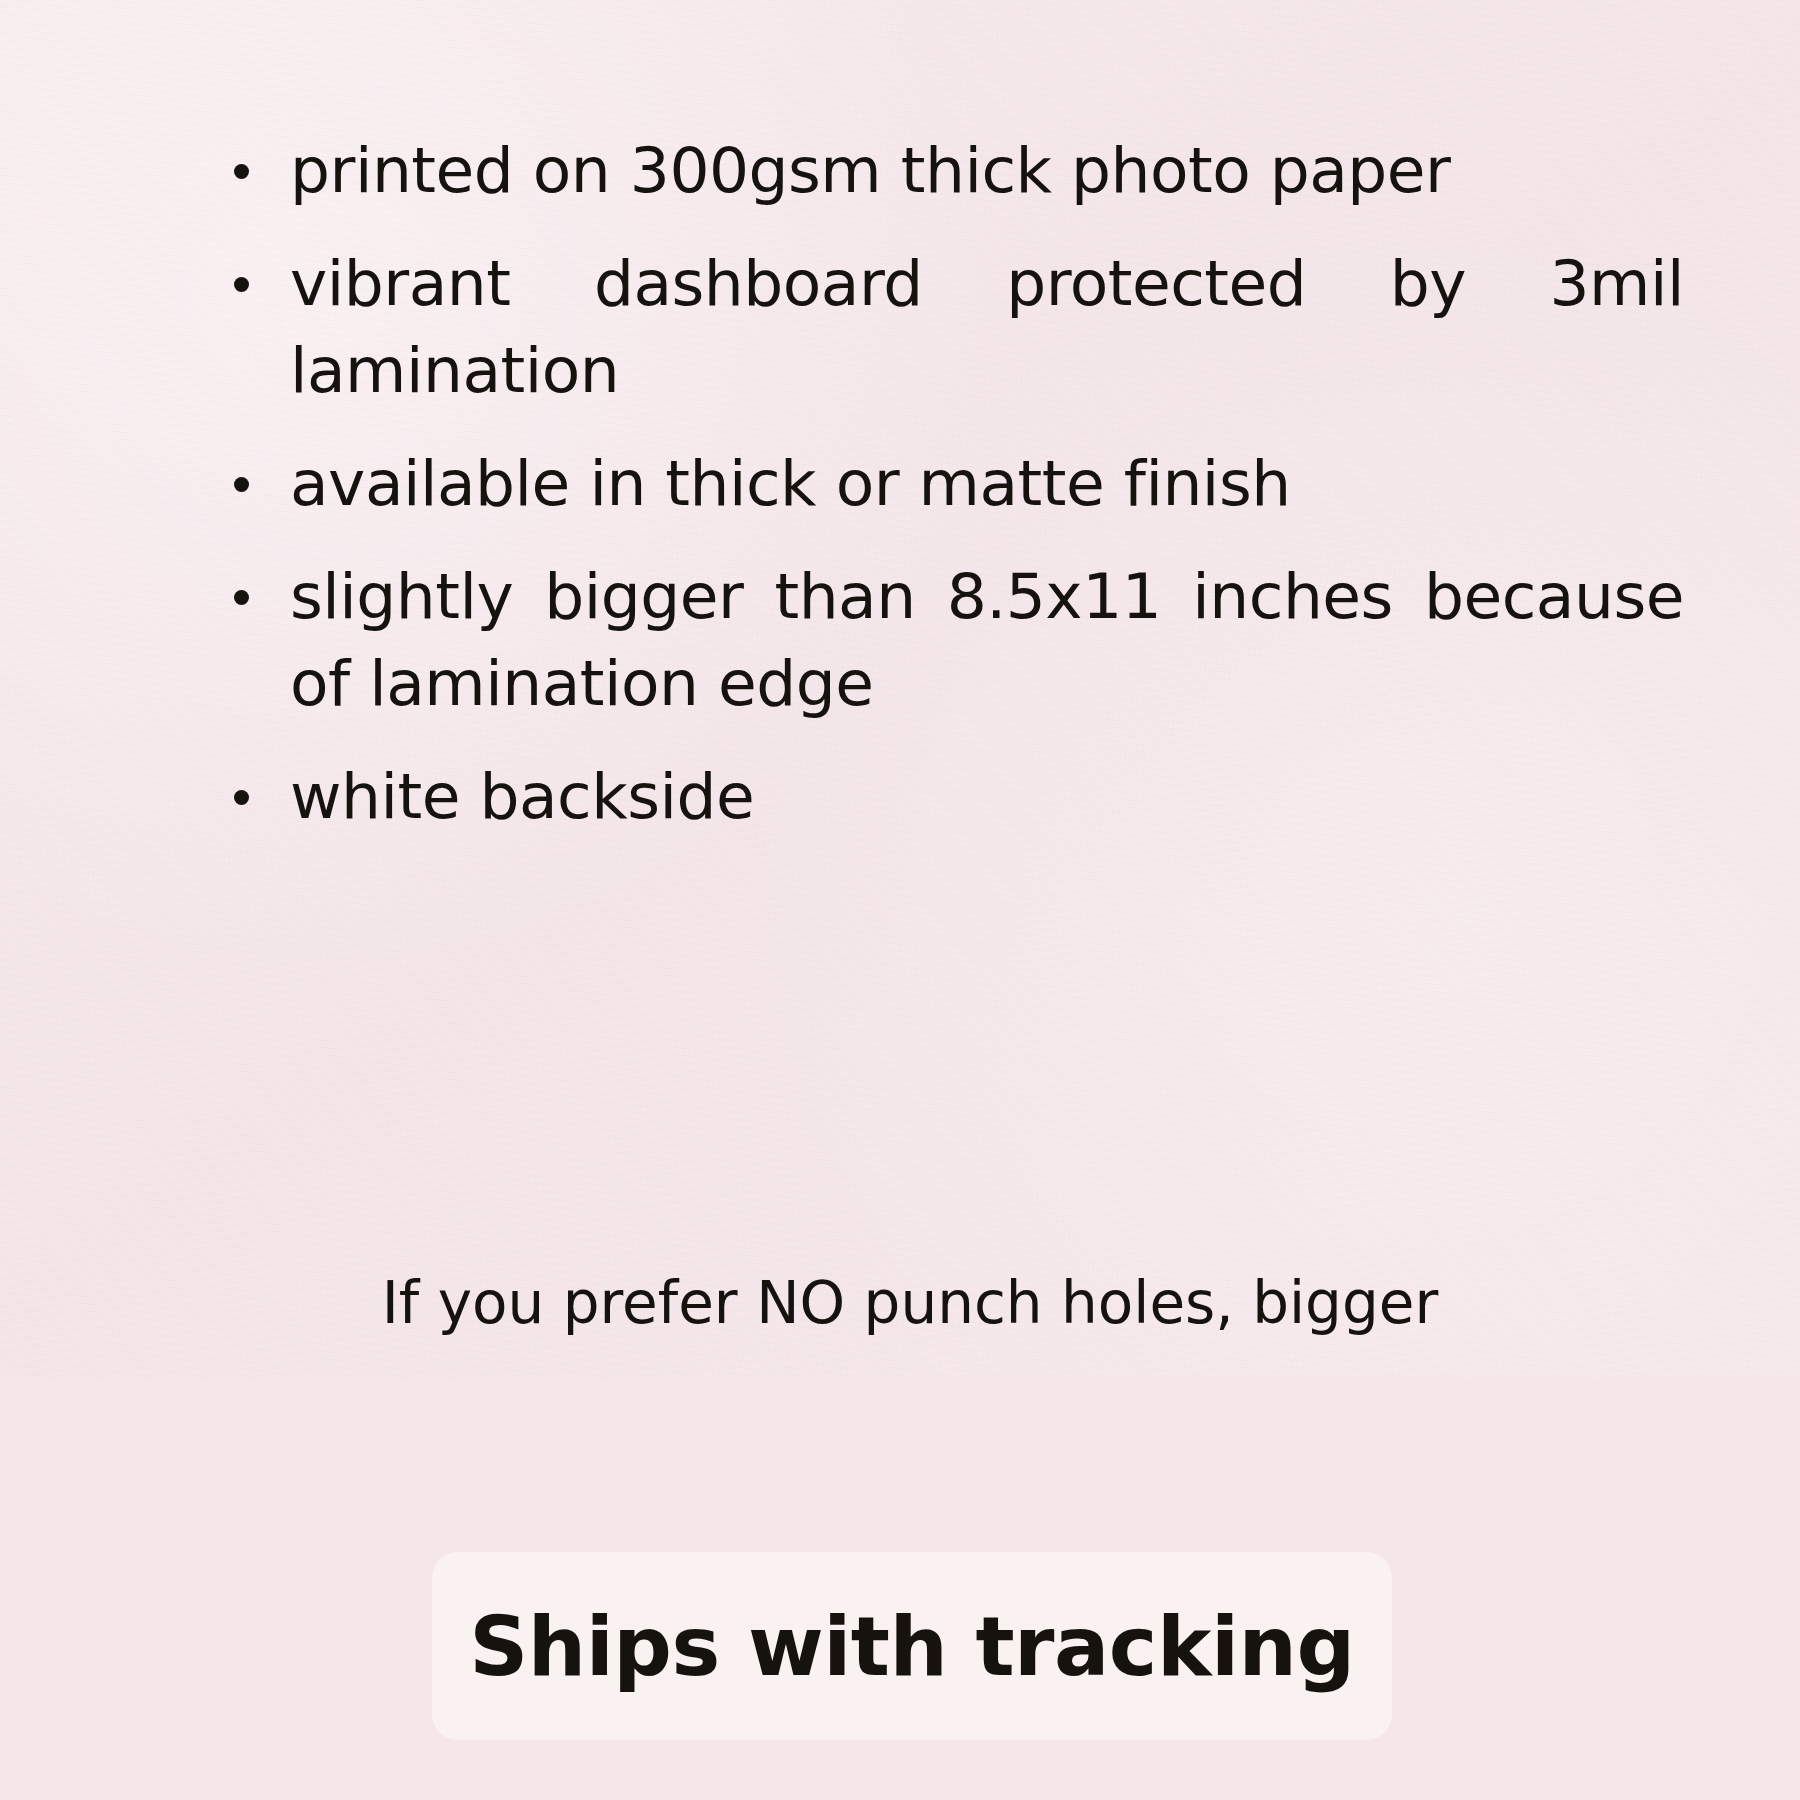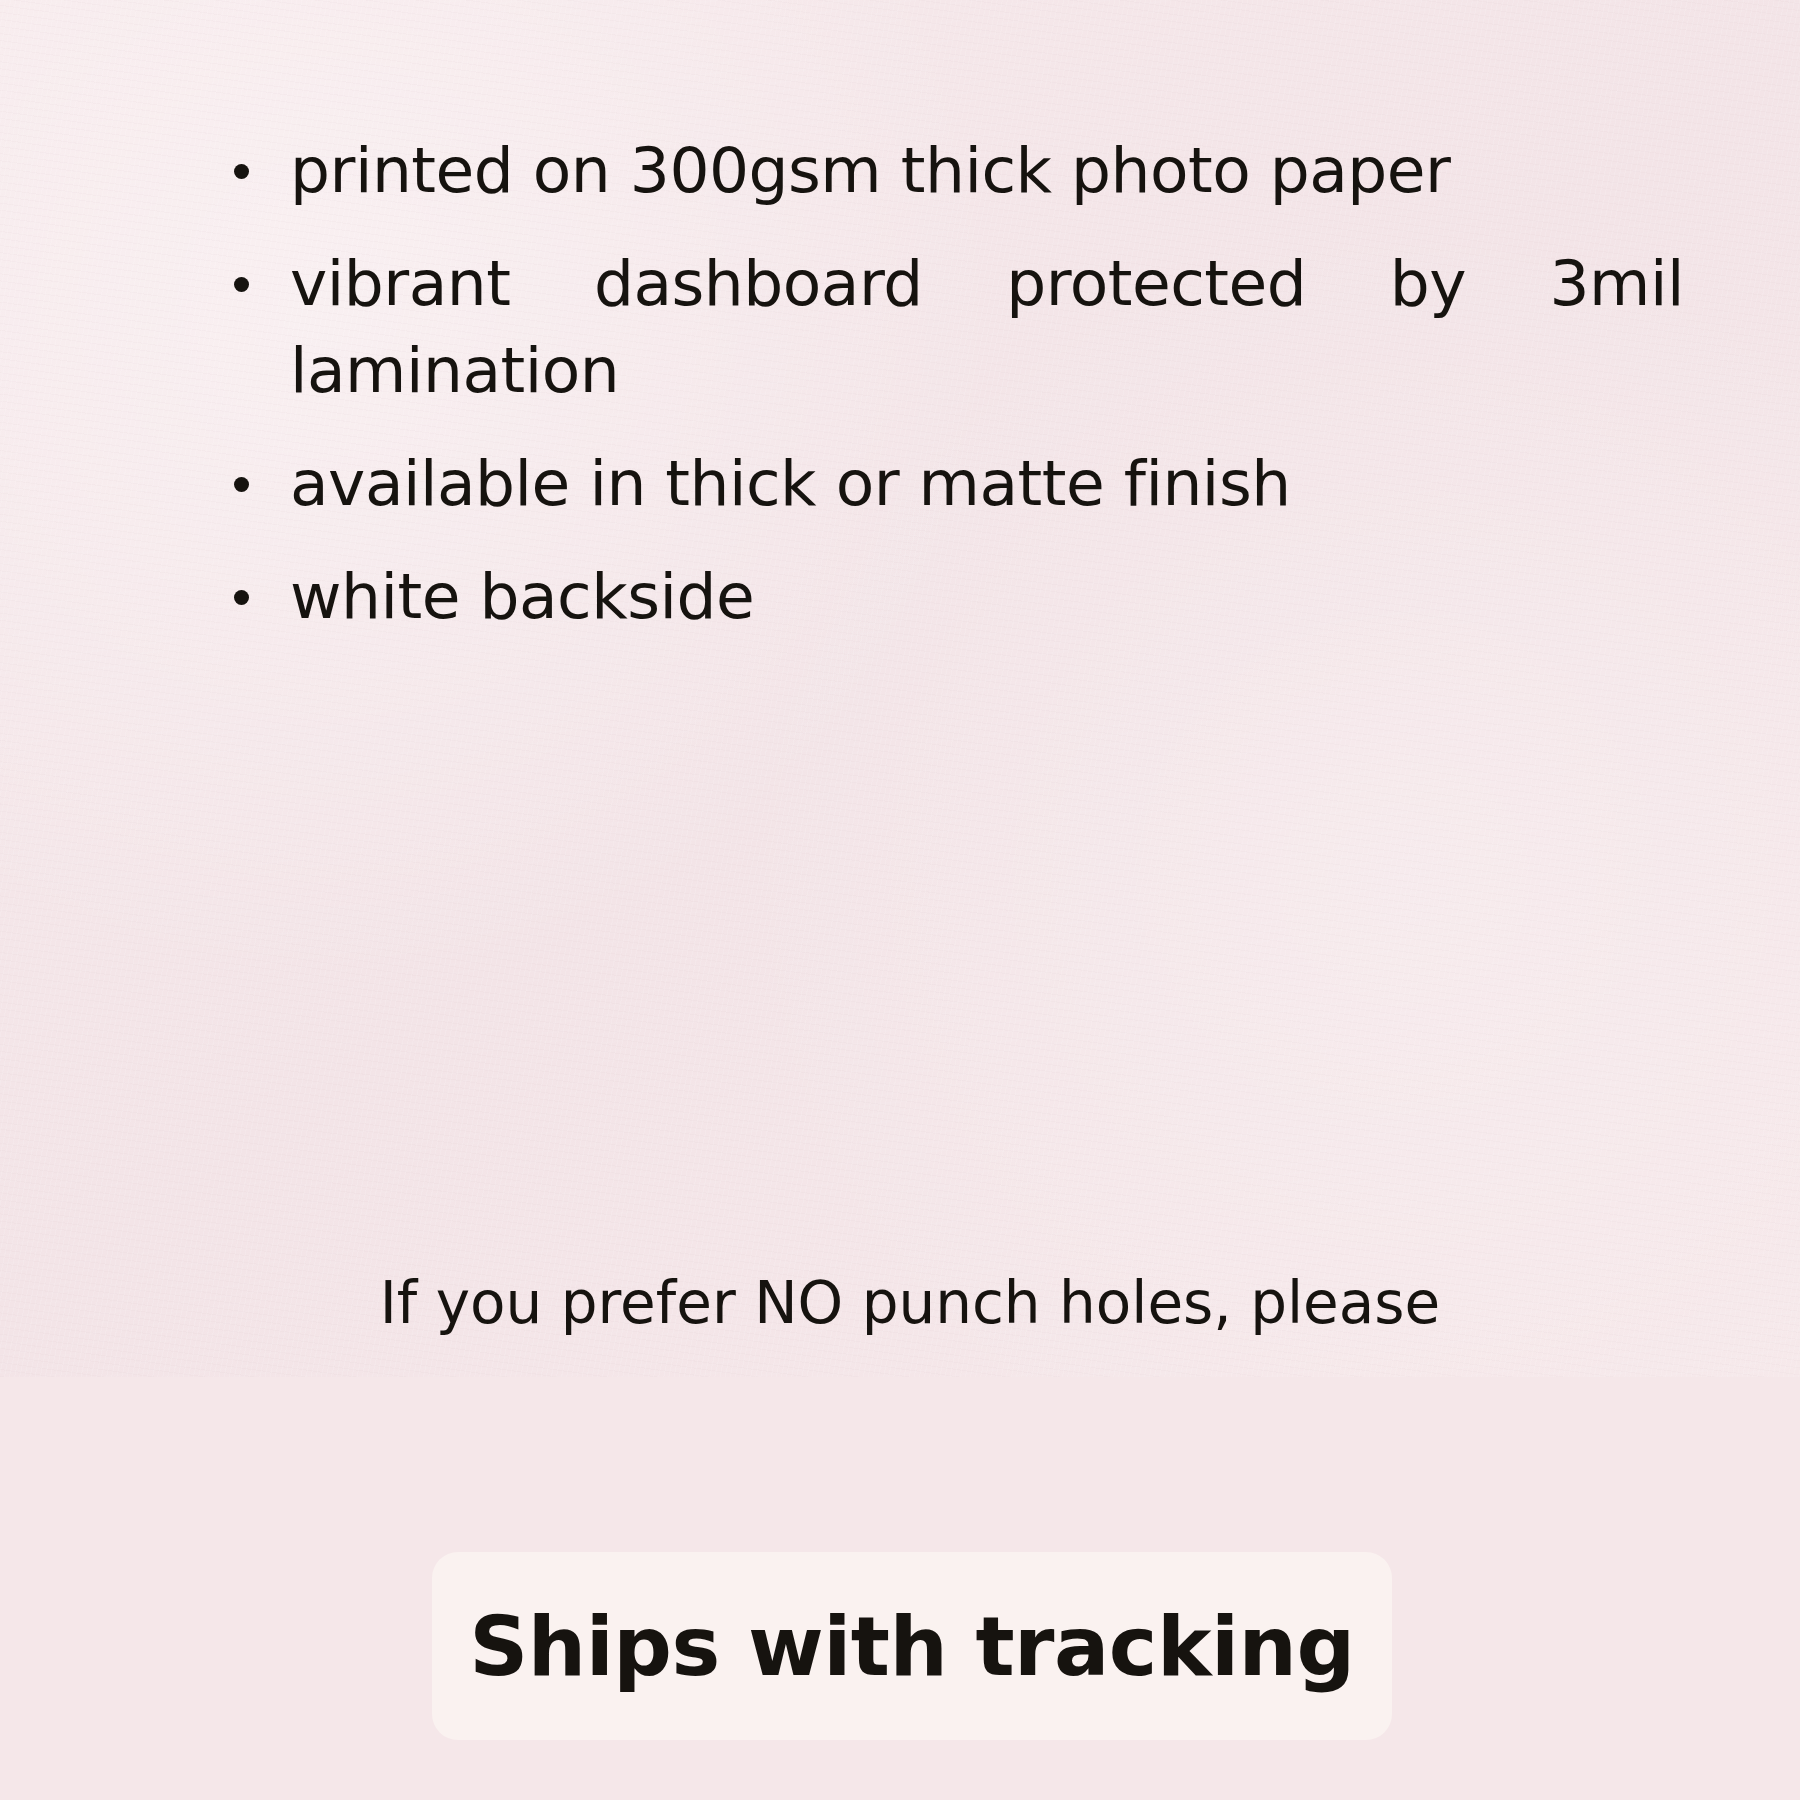--- a/index.html
+++ b/index.html
@@ -131,28 +131,32 @@
         <span class="txt">printed on 300gsm thick photo paper</span>
       </li>
       <li class="feature-item justify">
         <span class="dot"></span>
         <span class="txt">vibrant dashboard protected by 3mil lamination</span>
       </li>
       <li class="feature-item">
         <span class="dot"></span>
         <span class="txt">available in thick or matte finish</span>
       </li>
+      <li class="feature-item justify">
+        <span class="dot"></span>
+        <span class="txt">slightly bigger than 8.5x11 inches because of lamination edge</span>
+      </li>
       <li class="feature-item">
         <span class="dot"></span>
         <span class="txt">white backside</span>
       </li>
     </ul>
 
     <div class="note">
-      <span class="line">If you prefer NO punch holes, please</span>
+      <span class="line">If you prefer NO punch holes, bigger</span>
     </div>
 
     <div class="badge">
       <span class="badge-text">Ships with tracking</span>
     </div>
 
   </div>
 </div>
 
 </body></html>

